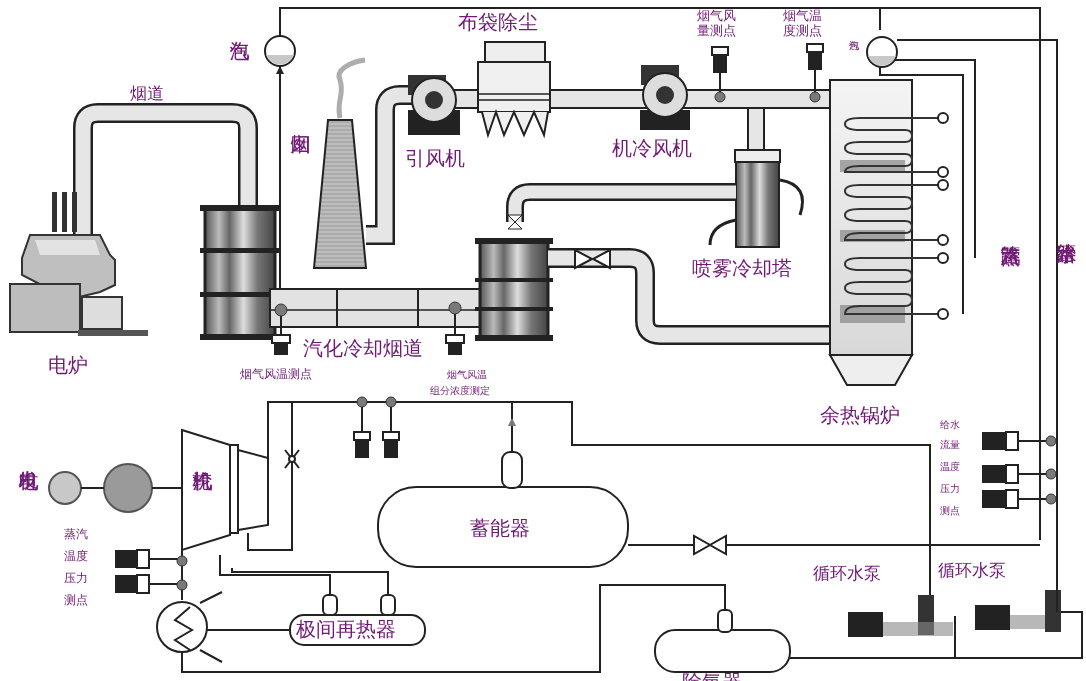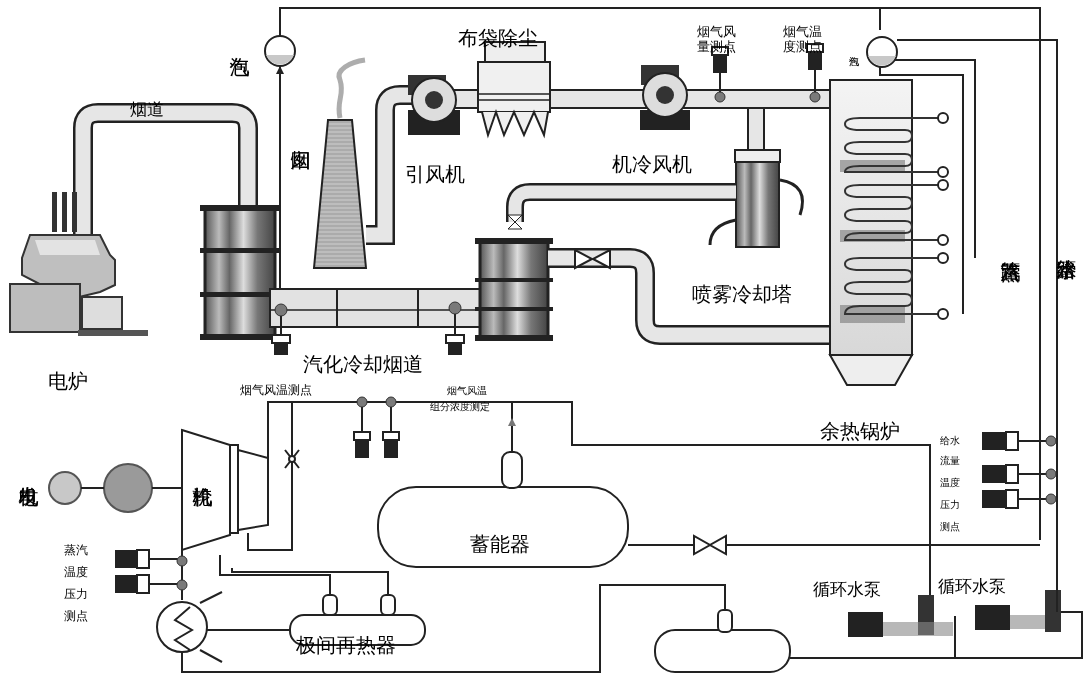--- a/index.html
+++ b/index.html
@@ -1,18 +1,18 @@
 <!DOCTYPE html>
 <html><head>
 <meta charset="utf-8">
 <style>
   html,body{margin:0;padding:0;background:#fff;}
   #stage{position:relative;width:1086px;height:681px;overflow:hidden;background:#fff;font-family:"DejaVu Sans",sans-serif;color:#333;}
   svg{position:absolute;left:0;top:0;}
-  .lbl{position:absolute;color:#000000;line-height:1.05;white-space:nowrap;margin-top:16px;}
+  .lbl{position:absolute;color:#701a75;line-height:1.05;white-space:nowrap;}
   .v{writing-mode:vertical-rl;text-orientation:upright;letter-spacing:0;}
   .l22{font-size:17px;}
   .l20{font-size:20px;}
   .l16{font-size:12px;}
   .l14{font-size:10px;}
   .l13{font-size:13px;}
 </style>
 </head>
 <body>
 
@@ -315,21 +315,21 @@
 <div class="lbl l20 v" style="left:229px;top:25px;">汽包</div>
 <div class="lbl l20 v" style="left:290px;top:118px;">烟囱</div>
 <div class="lbl l20" style="left:458px;top:12px;">布袋除尘</div>
 <div class="lbl l20" style="left:405px;top:148px;">引风机</div>
 <div class="lbl l20" style="left:612px;top:138px;">机冷风机</div>
 <div class="lbl l13" style="left:697px;top:9px;">烟气风</div>
 <div class="lbl l13" style="left:697px;top:24px;">量测点</div>
 <div class="lbl l13" style="left:783px;top:9px;">烟气温</div>
 <div class="lbl l13" style="left:783px;top:24px;">度测点</div>
 <div class="lbl l14 v" style="left:848px;top:32px;">汽包</div>
-<div class="lbl l20" style="left:692px;top:268px;">喷雾冷却塔</div>
+<div class="lbl l20" style="left:692px;top:258px;">喷雾冷却塔</div>
 <div class="lbl l20" style="left:48px;top:355px;">电炉</div>
 <div class="lbl l20" style="left:303px;top:338px;">汽化冷却烟道</div>
 <div class="lbl l16" style="left:240px;top:368px;">烟气风温测点</div>
 <div class="lbl l14" style="left:447px;top:370px;">烟气风温</div>
 <div class="lbl l14" style="left:430px;top:386px;">组分浓度测定</div>
 <div class="lbl l20" style="left:820px;top:405px;">余热锅炉</div>
 <div class="lbl l20 v" style="left:1000px;top:230px;">蒸汽管路</div>
 <div class="lbl l20 v" style="left:1056px;top:228px;">给水管路</div>
 <div class="lbl l20 v" style="left:18px;top:455px;">发电机</div>
 <div class="lbl l20 v" style="left:192px;top:455px;">汽轮机</div>

